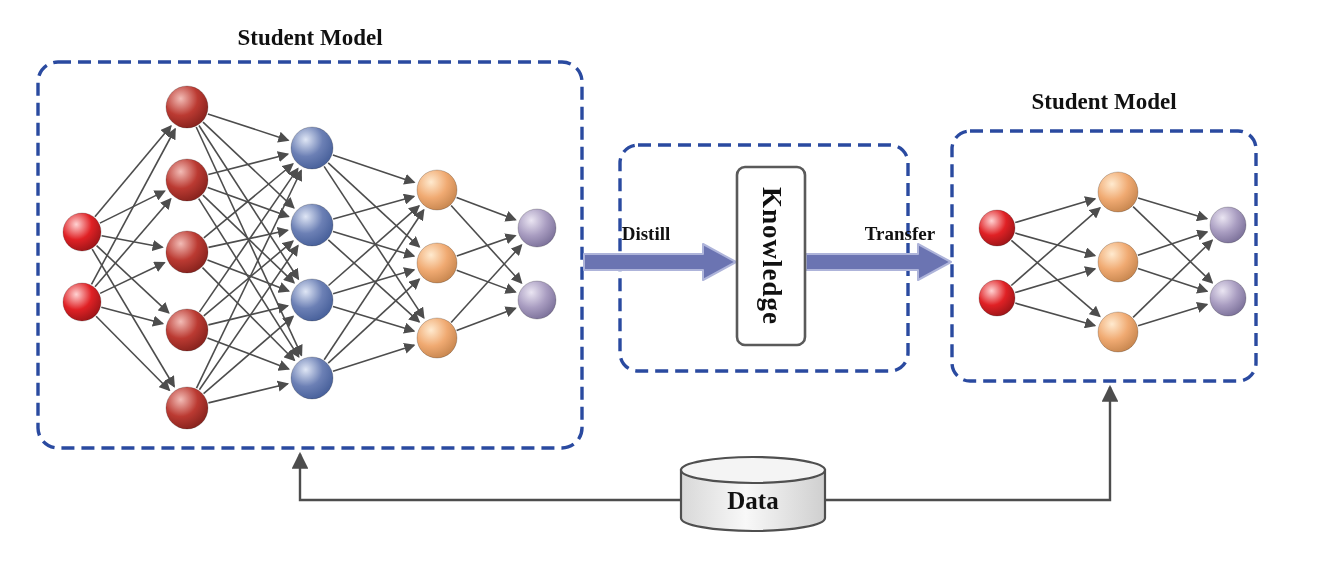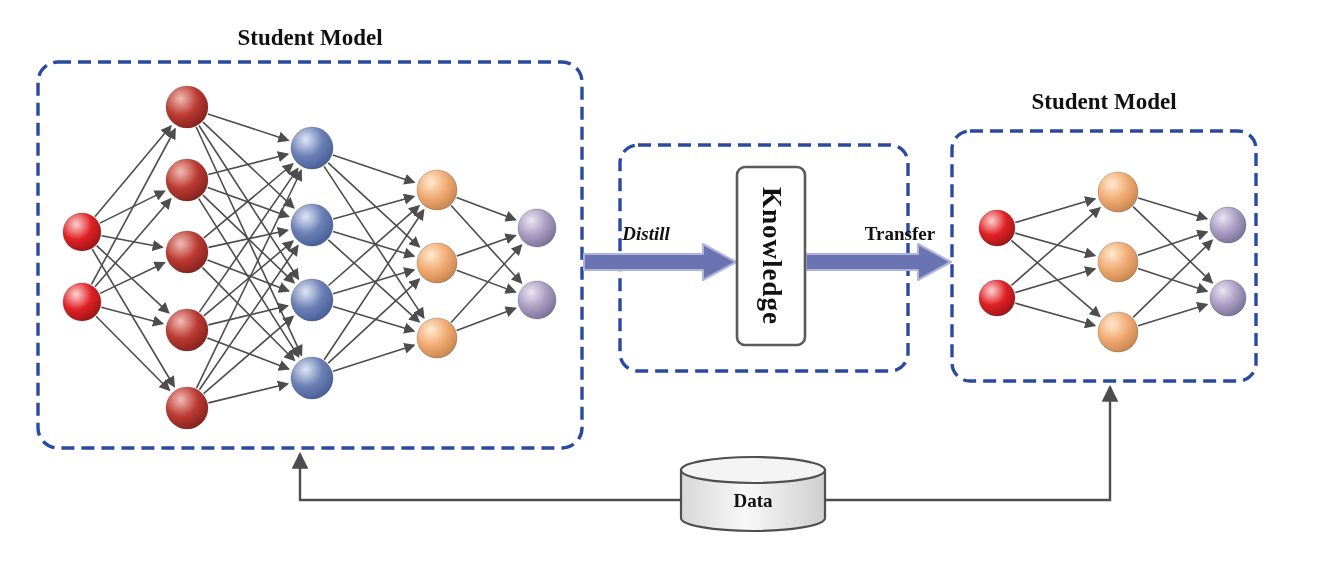--- a/index.html
+++ b/index.html
@@ -20,21 +20,21 @@
   .cyl-top{fill:#f4f4f4;stroke:#4f4f4f;stroke-width:2.2;}
   .label{
     position:absolute;
     transform:translate(-50%,-50%);
     font-weight:bold;color:#111;
     white-space:nowrap;
     line-height:1;
   }
   .title{font-size:23px;}
   .small{font-size:19px;}
-  .data-label{font-size:19px;}
+  .data-label{font-size:25px;}
   .rot{
     transform:translate(-50%,-50%) rotate(90deg);
     font-size:27px;letter-spacing:1px;
   }
 </style>
 </head>
 <body>
 
 <div class="canvas">
 
@@ -175,19 +175,19 @@
         <circle cx="1118" cy="262" r="20" fill="url(#grad-orange)" stroke="rgba(0,0,0,0.25)" stroke-width="0.8"></circle>
         <circle cx="1118" cy="332" r="20" fill="url(#grad-orange)" stroke="rgba(0,0,0,0.25)" stroke-width="0.8"></circle>
         <circle cx="1228" cy="225" r="18" fill="url(#grad-purple)" stroke="rgba(0,0,0,0.25)" stroke-width="0.8"></circle>
         <circle cx="1228" cy="298" r="18" fill="url(#grad-purple)" stroke="rgba(0,0,0,0.25)" stroke-width="0.8"></circle>
       </g>
   </svg>
 
   <div class="label title" style="left:310px; top:37px;">Student Model</div>
   <div class="label title" style="left:1104px; top:101px;">Student Model</div>
 
-  <div class="label small" style="left:646px; top:233px;font-style:italic;">Distill</div>
+  <div class="label small" style="left:646px; top:233px;">Distill</div>
   <div class="label small" style="left:900px; top:233px;">Transfer</div>
 
   <div class="label rot" style="left:771px; top:256px;">Knowledge</div>
 
   <div class="label data-label" style="left:753px; top:500px;">Data</div>
 </div>
 
 </body></html>

